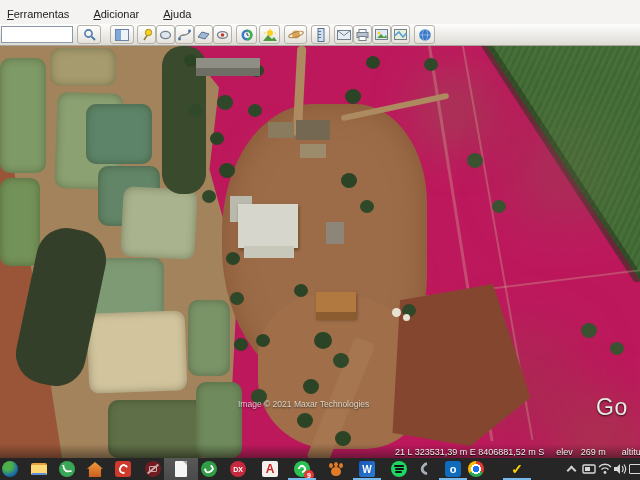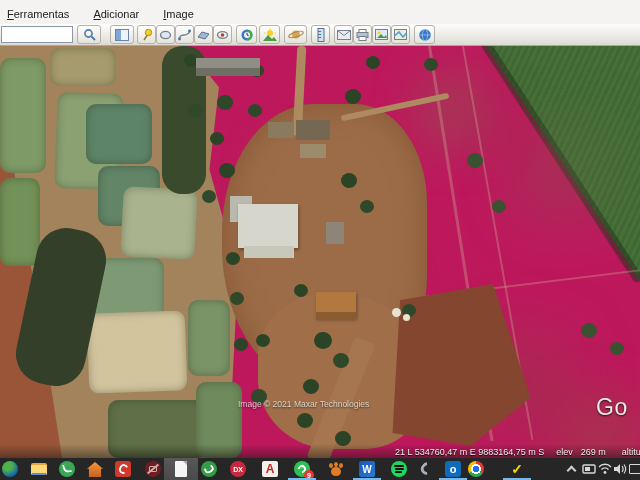--- a/index.html
+++ b/index.html
@@ -78,21 +78,21 @@
   .glyph { display:flex; align-items:center; justify-content:center; font-weight:bold; }
 </style>
 </head>
 <body>
 
 <div id="screen">
 
   <div id="menubar">
     <span class="menu-item">Ferramentas</span>
     <span class="menu-item">Adicionar</span>
-    <span class="menu-item">Image</span>
+    <span class="menu-item">Ajuda</span>
   </div>
 
   <div id="toolbar">
     <input id="search-input" value="" style="">
     <div class="tbtn" style="left:77px;width:24px;">
       <svg width="13" height="13" viewBox="0 0 13 13">
           <circle cx="5.5" cy="5.5" r="3.6" fill="none" stroke="#4a78b0" stroke-width="1.6"></circle>
           <line x1="8.5" y1="8.5" x2="12" y2="12" stroke="#4a78b0" stroke-width="1.8"></line>
         </svg>
     </div>
@@ -246,21 +246,21 @@
     <div class="bldg" style="left:326px;top:176px;width:18px;height:22px;background:#8d8678;"></div>
     <div class="bldg" style="left:316px;top:246px;width:40px;height:26px;background:#b1793f;box-shadow:1px 2px 3px rgba(60,40,20,.5);"></div>
     <div class="bldg" style="left:316px;top:266px;width:40px;height:8px;background:#8a5c2f;"></div>
     <div class="bldg" style="left:392px;top:262px;width:9px;height:9px;border-radius:50%;background:#e8e2d2;"></div>
     <div class="bldg" style="left:403px;top:268px;width:7px;height:7px;border-radius:50%;background:#e8e2d2;"></div>
 
     <div class="map-text" style="left:238px;top:353px;font-size:8.5px;opacity:.8;">Image © 2021 Maxar Technologies</div>
     <div class="map-text" style="left:596px;top:348px;font-size:23px;letter-spacing:.5px;">Go</div>
     <div id="status-strip"></div>
     <div id="status-row">
-      <span>21 L  534760,47 m E  9883164,75 m S</span>
+      <span>21 L  323531,39 m E  8406881,52 m S</span>
       <span style="margin-left:12px;">elev</span>
       <span style="margin-left:8px;">269 m</span>
       <span style="margin-left:16px;">altitude do</span>
     </div>
   </div>
 
   <div id="taskbar">
     <div class="active-slot"></div>
 
     <div class="tb-icon circle" style="left:2px;background:radial-gradient(circle at 35% 30%, #4db04a 0 30%, #1b6ea8 65%, #0b3a60);"></div>

